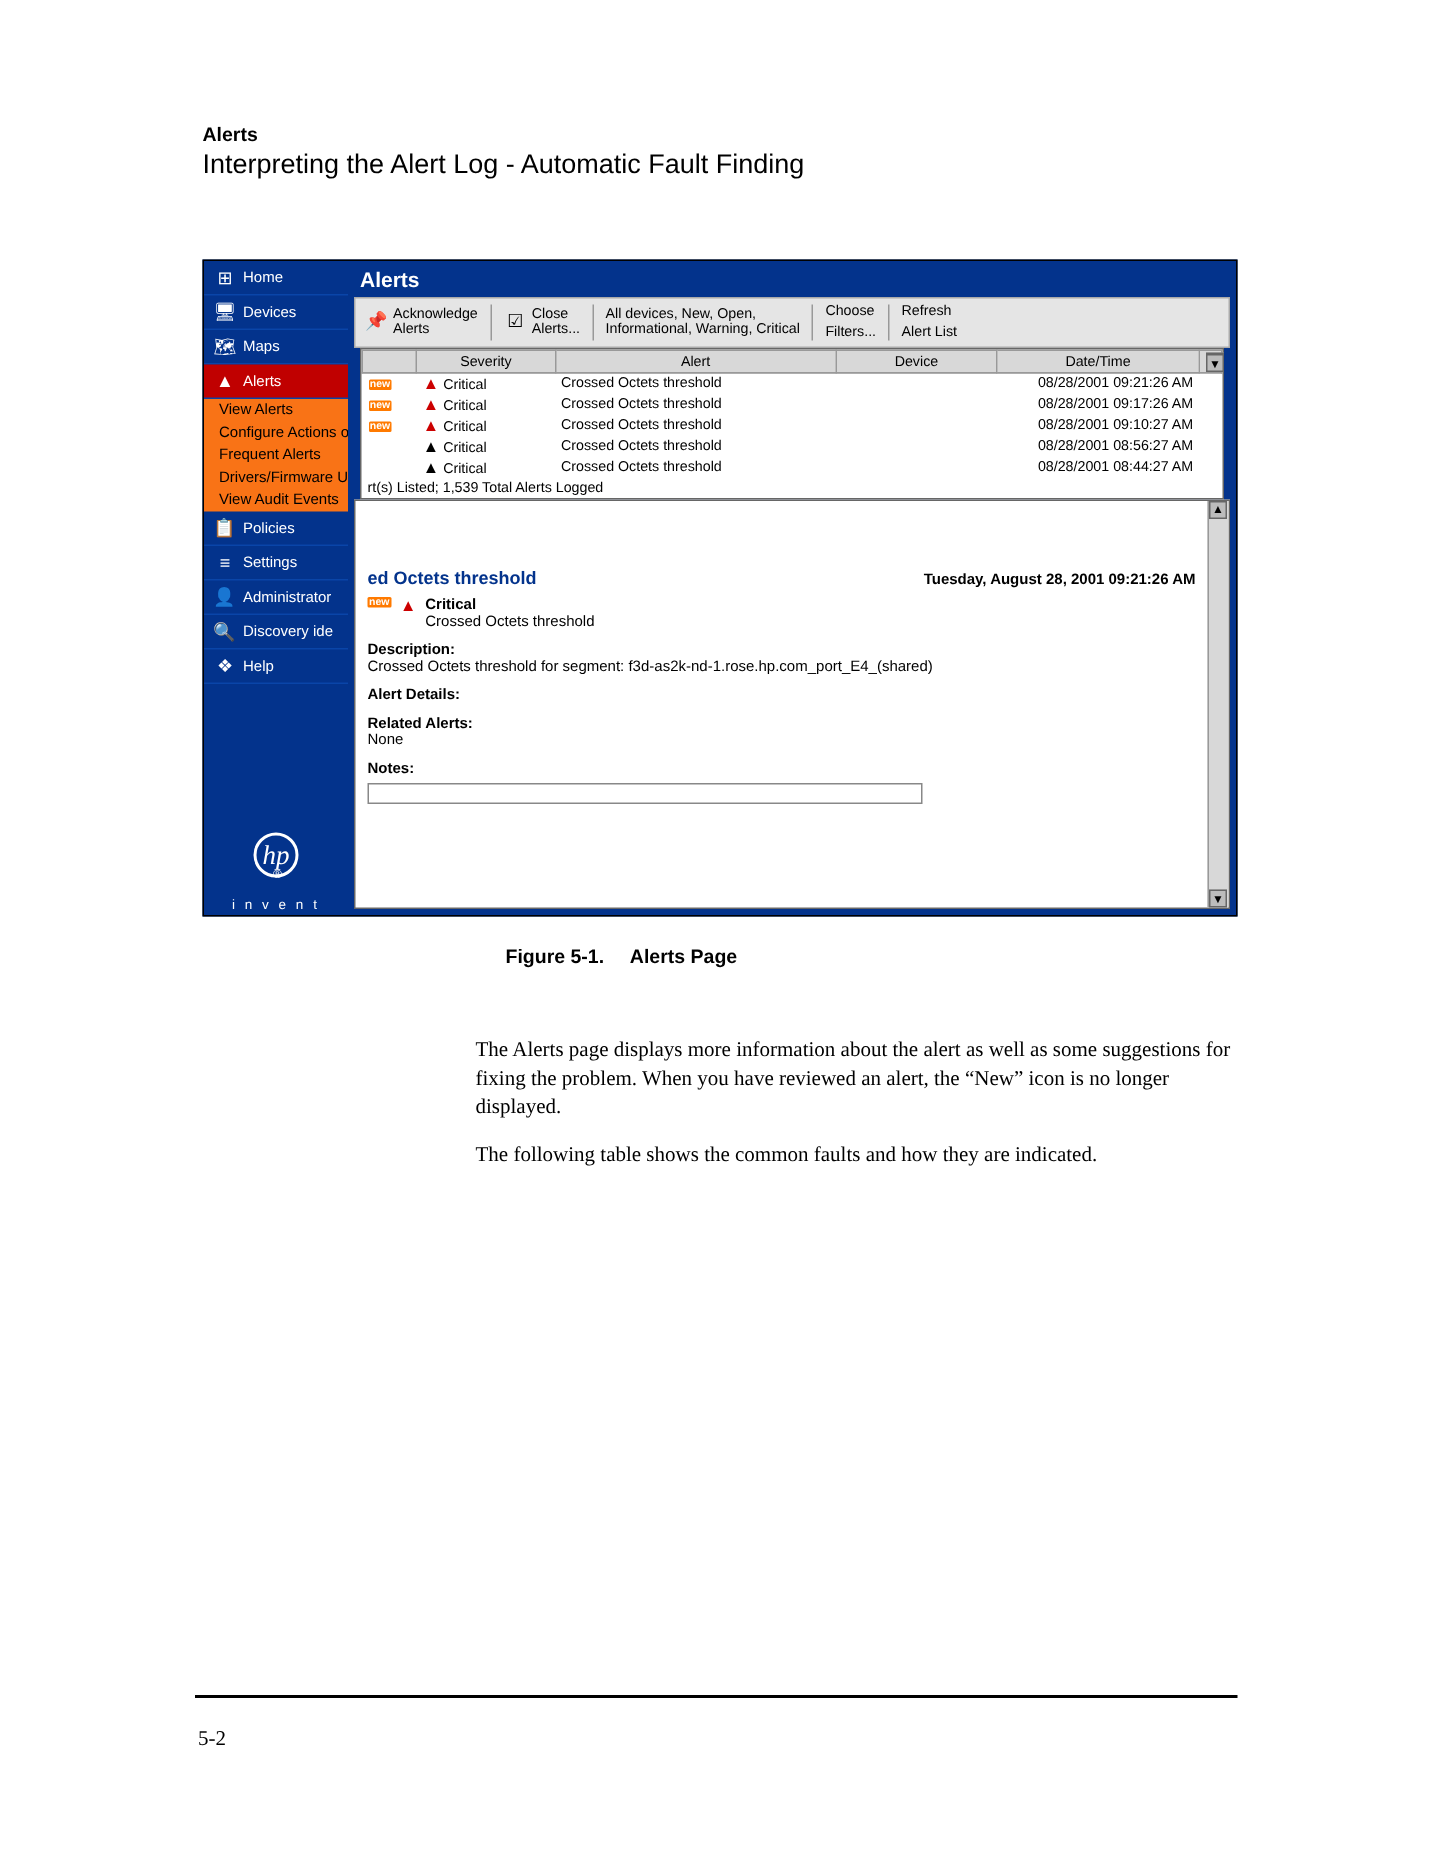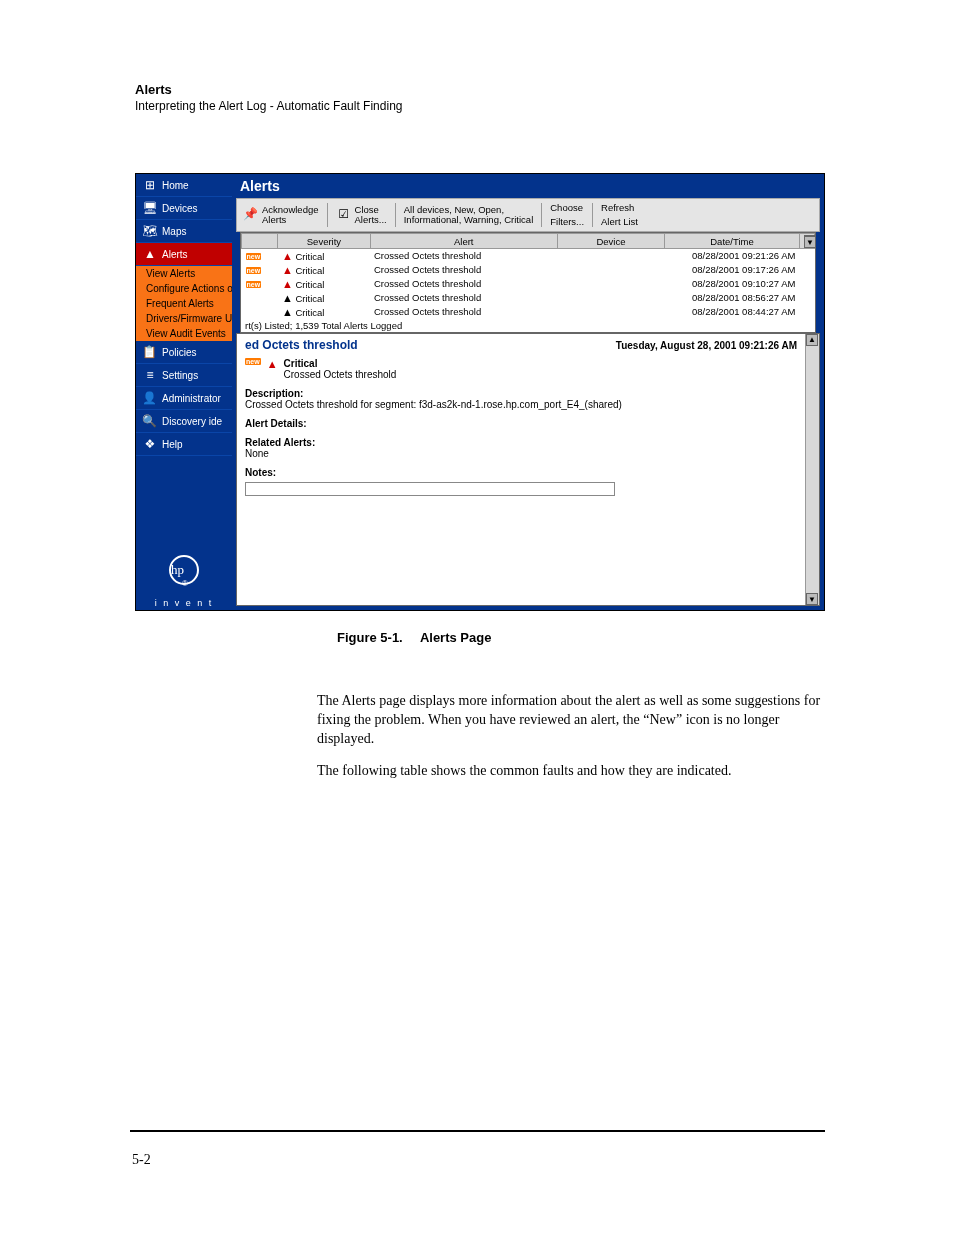--- a/index.html
+++ b/index.html
@@ -6,21 +6,21 @@
   body {
     font-family: Arial, Helvetica, sans-serif;
     background: #fff;
     width: 954px;
     height: 1235px;
     position: relative;
     font-size: 13px;
   }
   .page-header { position: absolute; top: 82px; left: 135px; }
   .page-header .title { font-weight: bold; font-size: 13px; margin-bottom: 2px; }
-  .page-header .subtitle { font-size: 12px; }
+  .page-header .subtitle { font-size: 18px; }
 
   .screenshot {
     position: absolute;
     top: 173px;
     left: 135px;
     width: 690px;
     height: 438px;
     border: 1px solid #000;
     background: #03338c;
     display: flex;
@@ -58,22 +58,22 @@
   .nav-sub { list-style: none; font-size: 10px; color: #000; background: #f97316; }
   .nav-sub li { padding: 2px 4px 2px 10px; border-bottom: none; white-space: nowrap; overflow: hidden; cursor: pointer; }
   .hp-logo {
     margin-top: auto;
     text-align: center;
     padding: 6px 0 2px;
   }
   .hp-logo .circle {
     width: 30px; height: 30px; border: 2px solid #fff; border-radius: 50%;
     margin: 0 auto 2px;
-    display: flex; align-items: center; justify-content: flex-start;
-    font-size: 13px; font-family: serif;
+    display: flex; align-items: center; justify-content: center;
+    font-style: italic; font-size: 18px; font-family: serif;
   }
   .hp-logo .invent { font-size: 9px; letter-spacing: 2px; }
   .reg { position: relative; top: -10px; font-size: 8px; margin-left: 2px;}
 
   
   .main {
     flex: 1;
     display: flex;
     flex-direction: column;
     min-width: 0;
@@ -145,21 +145,21 @@
     min-height: 0;
     display: flex;
   }
   .detail-body {
     flex: 1;
     padding: 4px 8px;
     font-size: 10px;
     overflow: hidden;
   }
   .detail-head { display:flex; justify-content: space-between; align-items: baseline;}
-  .detail-title { color: #03338c; font-weight: bold; font-size: 12px;}
+  .detail-title { color: #03338c; font-weight: bold; font-size: 12px; margin-top: 40px;}
   .detail-date { font-weight: bold; font-size: 10px;}
   .detail-sev-row { display:flex; align-items:flex-start; gap:6px; margin-top:6px;}
   .detail-label { font-weight: bold; margin-top: 8px;}
   .detail-link { color:#0033cc; text-decoration: underline; cursor:pointer;}
   .detail-scroll { width: 14px; background:#d8d8d8; border-left:1px solid #999; display:flex; flex-direction:column; justify-content:space-between;}
   .detail-input { border:1px solid #888; height:14px; width: 370px; margin-top: 4px; background:#fff;}
 
   .figure-caption {
     position: absolute;
     top: 630px;

